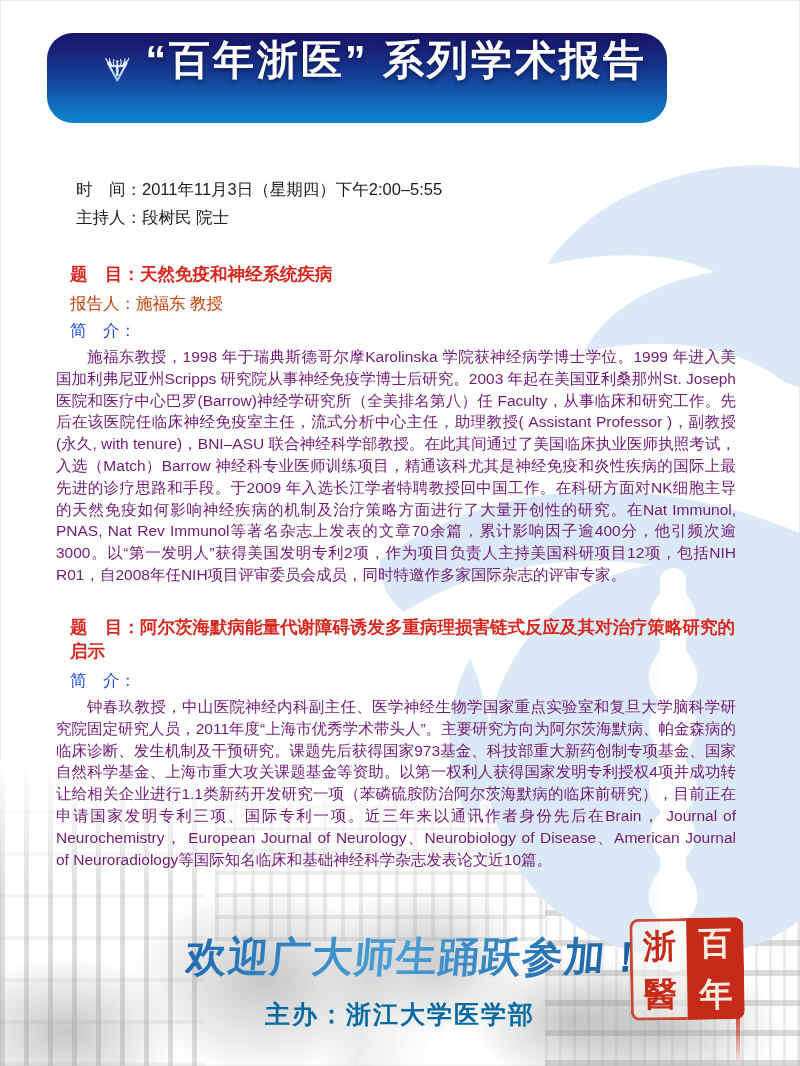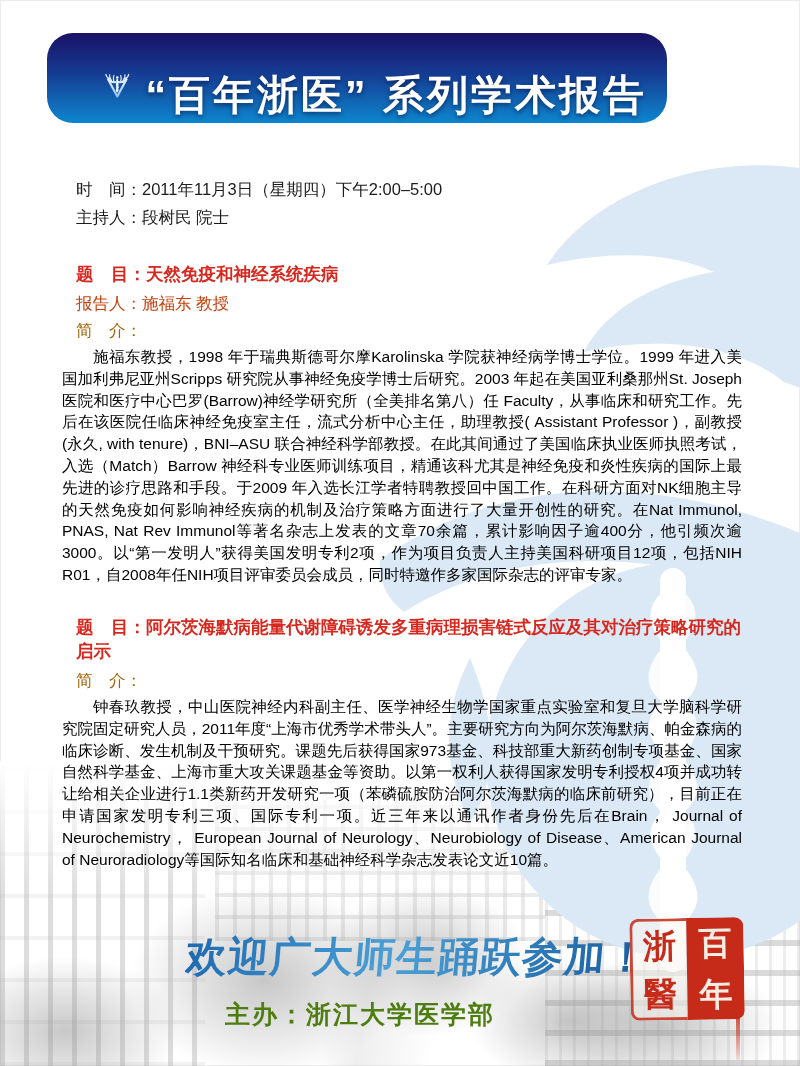--- a/index.html
+++ b/index.html
@@ -40,60 +40,59 @@
     background:linear-gradient(#ffffff, rgba(255,255,255,0)); }
 
   
   .bg-watermark { position:absolute; top:140px; right:-12px; z-index:0; }
 
   
   .banner {
     position:absolute; left:47px; top:33px; width:620px; height:90px; z-index:2;
     border-radius:26px; box-sizing:border-box;
     background:linear-gradient(180deg, #1a1266 0%, #16388f 42%, #0d86cf 100%);
-    display:flex; align-items:flex-end; padding:0 20px 0 58px;
+    display:flex; align-items:flex-start; padding:0 20px 0 58px;
   }
   .banner h1 {
     margin:0 0 0 16px; color:#ffffff; font-size:41px; font-weight:bold;
     letter-spacing:3px; white-space:nowrap;
     font-family:"Liberation Sans", sans-serif;
     text-shadow:0 2px 5px rgba(0,0,40,.55);
   }
 
   
   .info { position:absolute; left:76px; top:176px; z-index:2;
     font-size:16.5px; line-height:27.5px; color:#1c1c1c; font-weight:500; }
   .info .label { letter-spacing:0;text-align:right; }
 
   
-  .talk { position:absolute; left:62px; width:680px; z-index:2; }
+  .talk { position:absolute; left:56px; width:680px; z-index:2; }
   .talk-1 { top:262px; }
   .talk-2 { top:615px; }
   .topic-row { padding-left:14px; margin:0 0 7px 0; font-size:17.5px;
     font-weight:bold; color:#d6281e; }
   .speaker-row { padding-left:14px; margin:0 0 5px 0; font-size:16.5px; color:#c2410c; }
-  .brief-label-row { padding-left:14px; margin:0 0 4px 0; font-size:16.5px; color:#a16207; }
-  .brief { margin:0; font-size:15.5px; line-height:21.8px; color:#000000;
+  .brief-label-row { padding-left:14px; margin:0 0 4px 0; font-size:16.5px; color:#1d4ed8; }
+  .brief { margin:0; font-size:15.5px; line-height:21.8px; color:#701a75;
     text-align:justify; text-indent:2em; }
 
   
   .welcome {
     position:absolute; left:186px; top:930px; z-index:2;
     font-size:41px; font-weight:bold; letter-spacing:1px; white-space:nowrap;
     transform:skewX(-5deg);
     background:linear-gradient(105deg, #1d69b0 0%, #4ba0d6 45%, #155a9c 100%);
     -webkit-background-clip:text; background-clip:text;
     -webkit-text-fill-color:transparent; color:#2272b4;
     text-shadow:none;
   }
   .organizer {
-    position:absolute; left:0; top:998px; width:688px; z-index:2; text-align:center;
-    font-family:"DejaVu Serif", serif; font-size:25px; font-weight:bold; color:#4d7c0f;
+    position:absolute; left:0; top:998px; width:800px; z-index:2; text-align:center;
+    font-family:"DejaVu Serif", serif; font-size:25px; font-weight:bold; color:#0369a1;
     letter-spacing:2px;
-    margin-left:16px;
   }
 
   
   .seal {
     position:absolute; left:630px; top:918px; width:114px; height:102px; z-index:3;
     display:flex; border-radius:9px; overflow:hidden; transform:rotate(-1deg);
   }
   .seal-col { width:50%; display:flex; flex-direction:column; box-sizing:border-box; }
   .seal-col.left {
     background:rgba(250,245,238,.55);
@@ -154,21 +153,21 @@
       <circle cx="40" cy="12" r="4" fill="#ffffff"></circle>
       <rect x="37.5" y="16" width="5" height="44" rx="2.5" fill="#ffffff"></rect>
       <path d="M40 22 C 30 28, 50 34, 40 40 C 30 46, 50 52, 40 58" stroke="#bcdcf4" stroke-width="4" fill="none" stroke-linecap="round"></path>
       <path d="M40 22 C 50 28, 30 34, 40 40 C 50 46, 30 52, 40 58" stroke="#ffffff" stroke-width="4" fill="none" stroke-linecap="round" opacity=".9"></path>
     </svg>
     <h1>“百年浙医” 系列学术报告</h1>
   </header>
 
   <section class="info">
     <div>
-      <span class="label">时　间：</span><span>2011年11月3日（星期四）下午2:00–5:00</span>
+      <span class="label">时　间：</span><span>2011年11月3日（星期四）下午2:00–5:55</span>
     </div>
     <div>
       <span class="label">主持人：</span><span>段树民 院士</span>
     </div>
   </section>
 
   <section class="talk talk-1">
     <div class="topic-row">
       <span>题　目：</span><span>天然免疫和神经系统疾病</span>
     </div>

